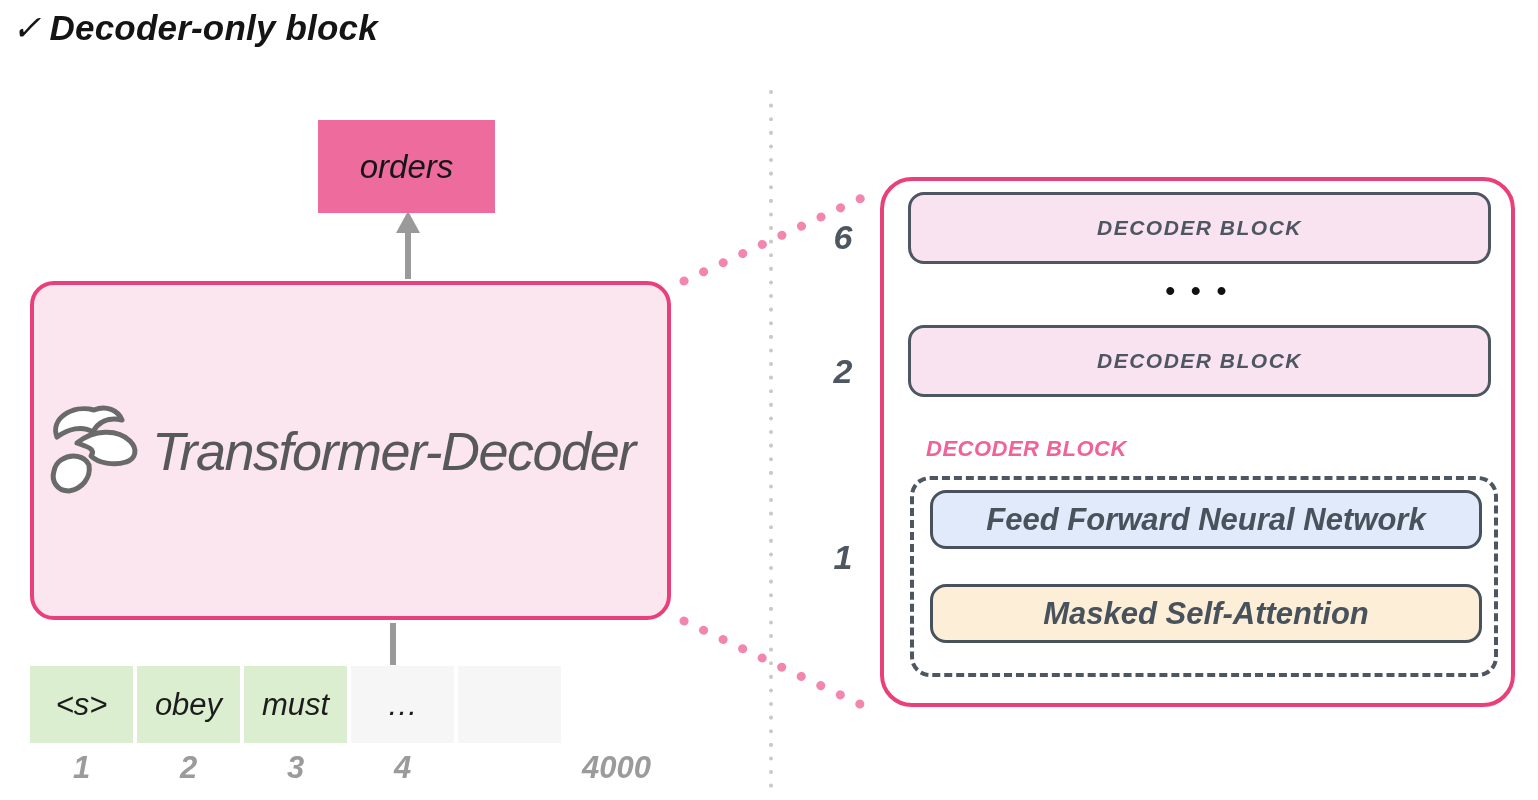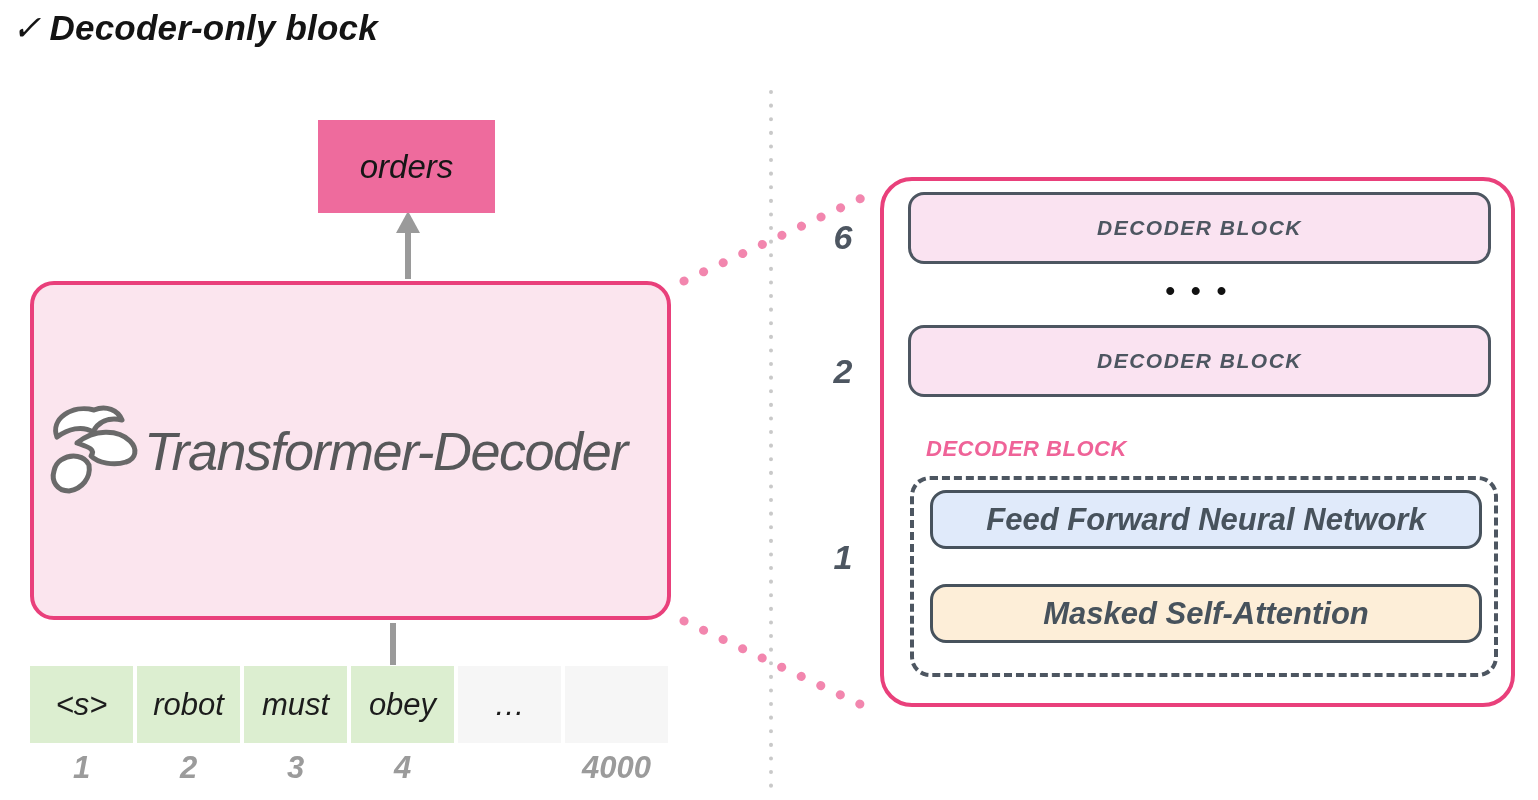--- a/index.html
+++ b/index.html
@@ -17,21 +17,21 @@
   .slide-title{position:absolute;left:12px;top:8px;font-size:35px;font-weight:600;
                color:#141414;letter-spacing:0.2px;z-index:2;}
   .slide-title .check{font-weight:400;margin-right:8px;}
 
   .orders-box{position:absolute;left:318px;top:120px;width:177px;height:93px;
               background:var(--orders-pink);display:flex;align-items:center;justify-content:center;
               font-size:33px;color:#161616;z-index:2;}
 
   .model-box{position:absolute;left:30px;top:281px;width:641px;height:339px;box-sizing:border-box;
              background:var(--soft-pink-fill);border:4.5px solid var(--accent-pink);border-radius:24px;
-             display:flex;align-items:center;padding-left:10px;gap:0;z-index:2;}
+             display:flex;align-items:center;padding-left:10px;gap:8px;z-index:2;}
   .logo{width:100px;height:100px;flex:0 0 auto;}
   .model-name{font-size:54px;color:#57585a;letter-spacing:-1.5px;font-weight:400;white-space:nowrap;}
 
   .token-row{position:absolute;left:30px;top:666px;display:flex;gap:4px;z-index:2;}
   .token-cell{width:103px;height:77px;display:flex;align-items:center;justify-content:center;
               font-size:31px;color:#1c1c1c;}
   .token-cell.green{background:var(--token-green);}
   .token-cell.gray{background:var(--token-gray);}
 
   .position-row{position:absolute;left:30px;top:750px;display:flex;gap:4px;z-index:2;}
@@ -93,23 +93,22 @@
         <path d="M13,36 C6,18 28,3 50,9 C62,4 74,9 78,19 C64,16 54,21 49,31 C38,24 24,28 13,36 Z"></path>
         <path d="M33,42 C50,28 74,28 86,40 C94,48 92,58 82,61 C70,65 54,62 47,55 C52,48 44,46 33,42 Z"></path>
         <path d="M17,59 C28,52 41,55 45,64 C47,77 38,88 25,90 C13,90 7,80 10,70 C11,65 14,61 17,59 Z"></path>
       </g>
     </svg>
     <span class="model-name">Transformer-Decoder</span>
   </div>
 
   <div class="token-row">
     <div class="token-cell green">&lt;s&gt;</div>
-    <div class="token-cell green">robot</div>
+    <div class="token-cell green">obey</div>
     <div class="token-cell green">must</div>
-    <div class="token-cell green">obey</div>
     <div class="token-cell gray">…</div>
     <div class="token-cell gray"></div>
   </div>
 
   <div class="position-row">
     <div class="position-cell">1</div>
     <div class="position-cell">2</div>
     <div class="position-cell">3</div>
     <div class="position-cell">4</div>
     <div class="position-cell"></div>

